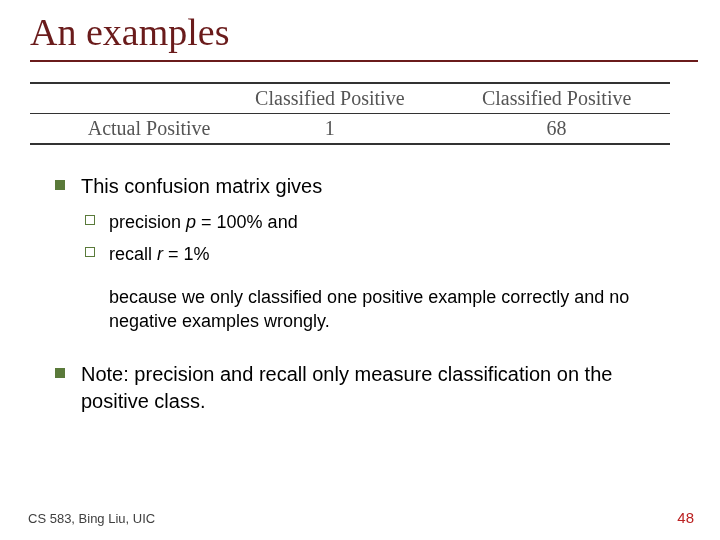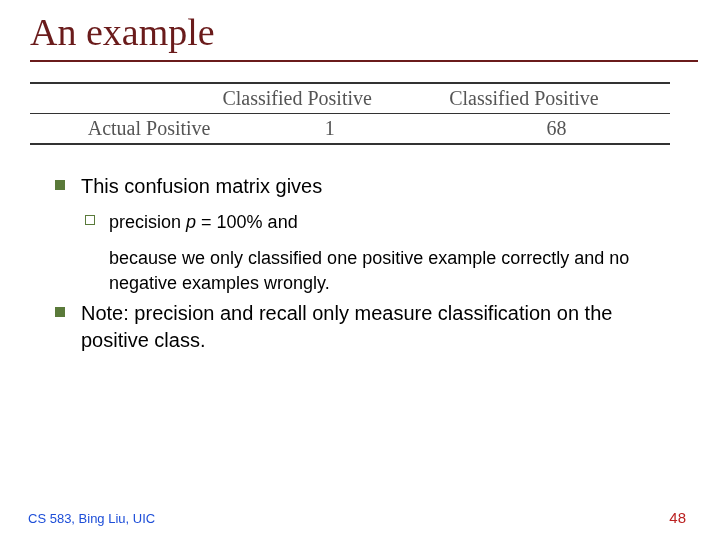--- a/index.html
+++ b/index.html
@@ -6,41 +6,41 @@
 body{width:720px;height:540px;background:#fff;font-family:Arial,Helvetica,sans-serif;color:#000;position:relative;box-sizing:border-box}
 .slide{position:relative;width:100%;height:100%}
 .title-wrap{padding:10px 22px 0 30px}
 .title{font-family:"Times New Roman",Times,serif;font-size:38px;color:#6a1b1b;margin:0;font-weight:400}
 .title-rule{border:none;border-top:2px solid #6a1b1b;margin:6px 0 0 0}
 .tbl{margin:20px 30px 0 30px}
 table{border-collapse:collapse;width:640px;font-family:"Times New Roman",Times,serif;font-size:20px;color:#555}
 thead tr td{border-top:2px solid #333;border-bottom:1px solid #333}
 tbody tr:last-child td{border-bottom:2px solid #333}
 td{padding:3px 6px}
-td.h{text-align:left}
+td.h{text-align:center}
 td.v{text-align:center}
 td.lbl{text-align:right;padding-left:4px}
 .content{padding:28px 48px 0 55px;font-size:20px;line-height:1.35}
 .b1{position:relative;padding-left:26px;margin-bottom:10px}
 .sq{position:absolute;left:0;top:7px;width:10px;height:10px;background:#5a7a3a}
 .b2{position:relative;padding-left:54px;font-size:18px;margin-top:8px}
 .sq2{position:absolute;left:30px;top:5px;width:8px;height:8px;border:1px solid #5a7a3a;background:#fff}
-.expl{padding-left:54px;font-size:18px;margin-top:12px}
-.b1b{position:relative;padding-left:26px;margin-top:5px}
+.expl{padding-left:54px;font-size:18px;margin-top:18px}
+.b1b{position:relative;padding-left:26px;margin-top:28px}
 .it{font-style:italic}
-.footer-left{position:absolute;left:28px;bottom:14px;font-size:13px;color:#1d4ed8}
-.footer-right{position:absolute;right:34px;bottom:14px;font-size:15px;color:#b22}
+.footer-left{position:absolute;left:28px;bottom:14px;font-size:13px;color:#404040}
+.footer-right{position:absolute;right:26px;bottom:14px;font-size:15px;color:#b22}
 </style>
 </head>
 <body>
 
 <div class="slide">
 
   <div class="title-wrap">
-    <h1 class="title">An example</h1>
+    <h1 class="title">An examples</h1>
     <hr class="title-rule">
   </div>
 
   <div class="tbl">
     <table>
       <thead>
         <tr>
           <td></td>
           <td class="h">Classified Positive</td>
           <td class="h">Classified Positive</td>
@@ -61,20 +61,24 @@
     <div class="b1">
       <span class="sq"></span>
       <span>This confusion matrix gives</span>
     </div>
 
     <div class="b2">
       <span class="sq2"></span>
       <span><span>precision </span><span class="it">p</span><span> = 100% and</span></span>
     </div>
 
+    <div class="b2">
+      <span class="sq2"></span>
+      <span><span>recall </span><span class="it">r</span><span> = 1%</span></span>
+    </div>
 
     <div class="expl">because we only classified one positive example correctly and no negative examples wrongly.</div>
 
     <div class="b1b">
       <span class="sq"></span>
       <span>Note: precision and recall only measure classification on the positive class.</span>
     </div>
 
   </div>
 

